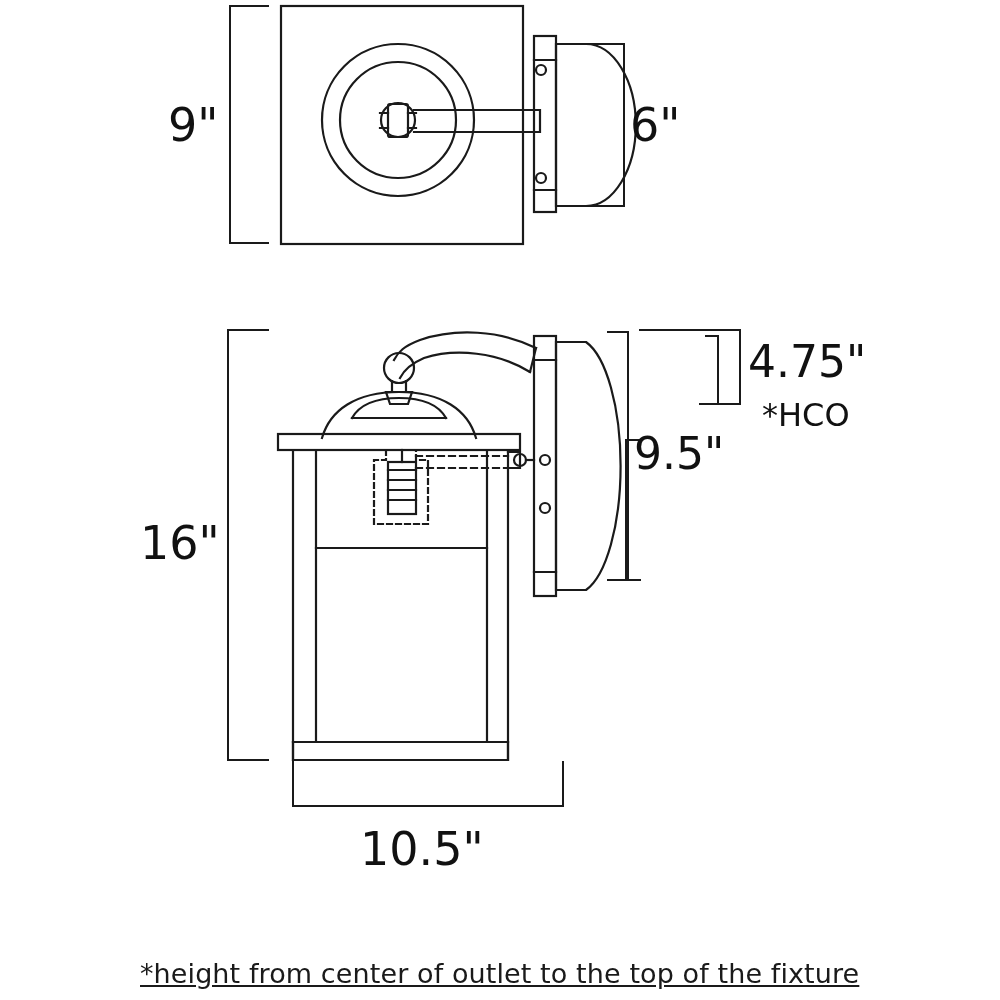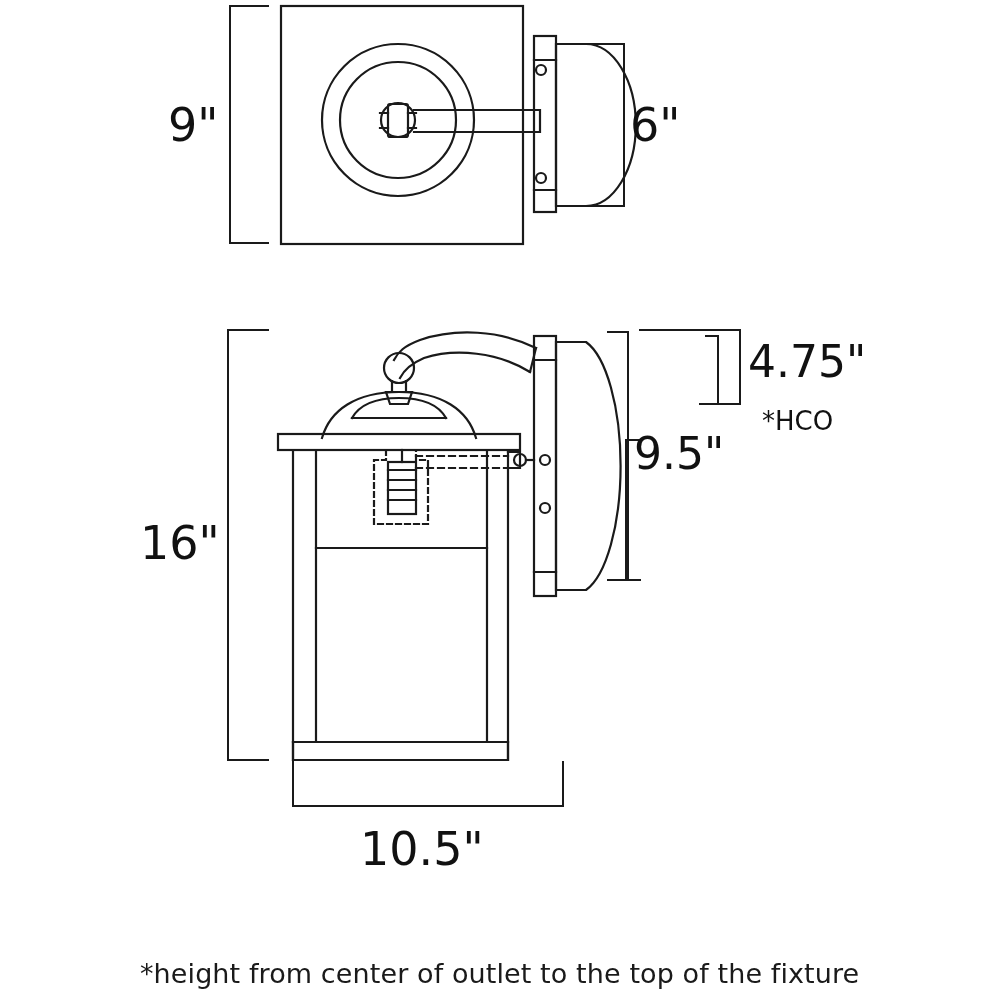--- a/index.html
+++ b/index.html
@@ -30,31 +30,32 @@
   .dim-label {
     position: absolute;
     font-family: "DejaVu Sans", "Liberation Sans", sans-serif;
     color: #111111;
     white-space: nowrap;
     line-height: 1;
   }
   .dim-9   { left: 168px; top: 102px;  font-size: 46px; }
   .dim-6   { left: 630px; top: 102px;  font-size: 46px; }
   .dim-475 { left: 748px; top: 340px;  font-size: 44px; }
-  .dim-hco { left: 762px; top: 408px;  font-size: 26px; }
+  .dim-hco { left: 762px; top: 399px;  font-size: 32px; }
   .dim-95  { left: 634px; top: 432px;  font-size: 44px; }
   .dim-16  { left: 140px; top: 520px;  font-size: 46px; }
   .dim-105 { left: 360px; top: 826px;  font-size: 46px; }
   .footnote {
     position: absolute;
     left: 140px;
     top: 958px;
     font-size: 27px;
     color: #1a1a1a;
     letter-spacing: 0.1px;
+    text-decoration: underline;
   }
 </style>
 </head>
 <body>
 
 <div id="diagram-root">
 
   <svg class="drawing" viewBox="0 0 1000 1000">
     <g fill="none" stroke="#1a1a1a" stroke-width="2.2" stroke-linecap="square">
 

